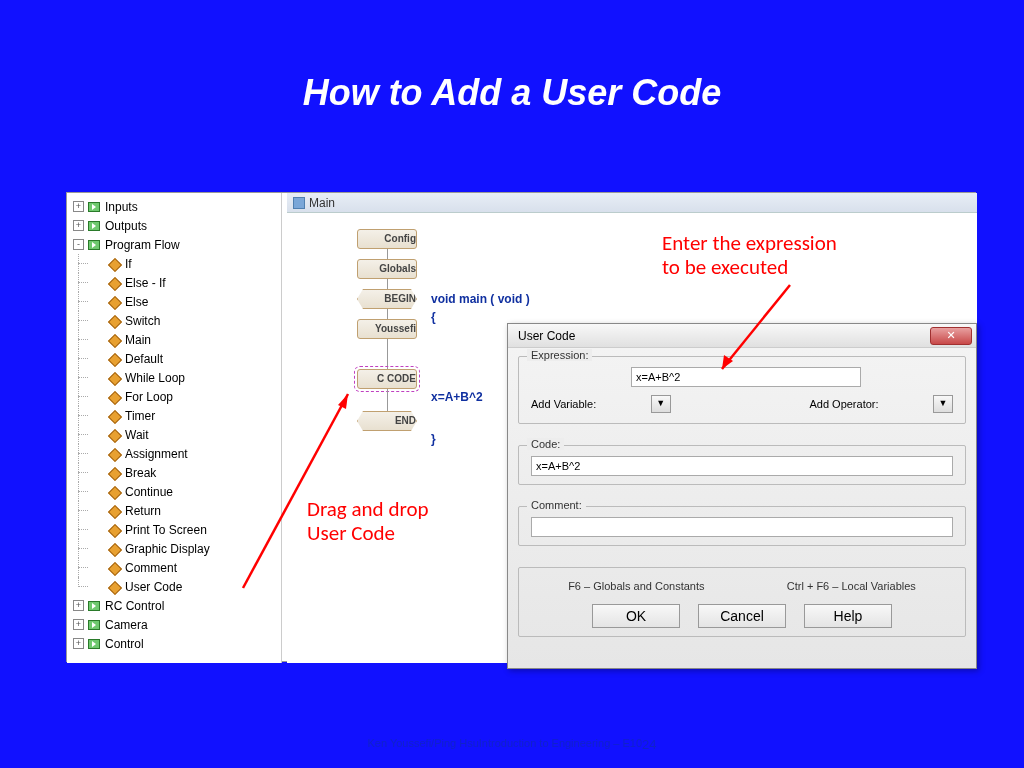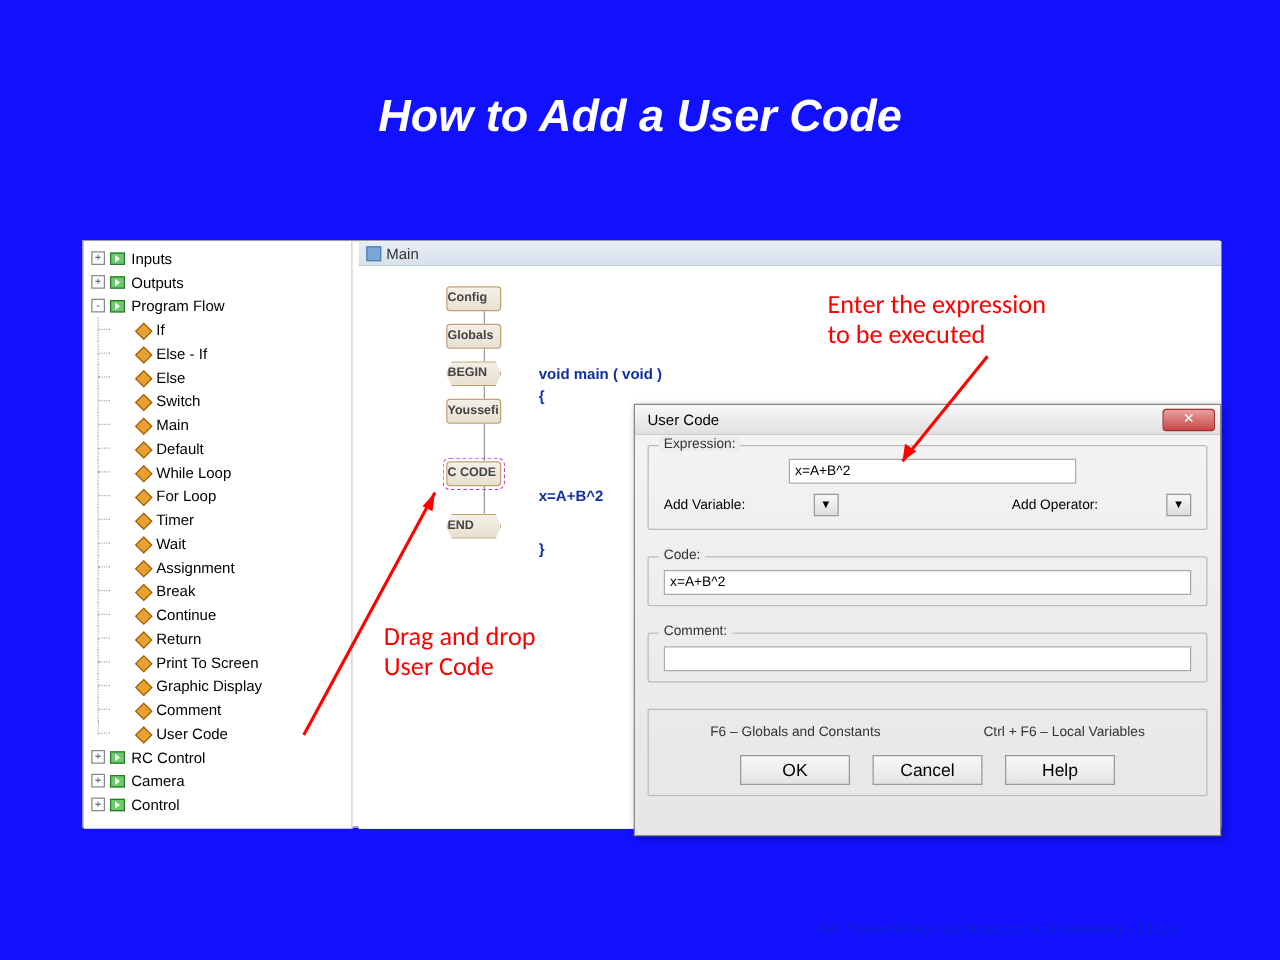--- a/index.html
+++ b/index.html
@@ -23,21 +23,21 @@
 .conn::before { content: ""; position: absolute; left: 5px; top: 0; width: 1px; height: 100%; border-left: 1px dotted #aaa; }
 .conn::after { content: ""; position: absolute; left: 5px; top: 9px; width: 10px; height: 1px; border-top: 1px dotted #aaa; }
 .conn.last::before { height: 10px; }
 
 
 .main-panel { position: absolute; left: 220px; top: 0; width: 690px; height: 470px; background: #fff; }
 .main-titlebar { height: 20px; background: linear-gradient(#e8eef6, #d8e0ec); border-bottom: 1px solid #bcc; font-size: 12px; padding: 2px 6px; color: #333; display: flex; align-items: center; gap: 4px; }
 .title-icon { width: 12px; height: 12px; background: #7aa7d8; border: 1px solid #5080b0; }
 
 .flow-area { position: absolute; left: 0; top: 20px; right: 0; bottom: 0; background: #fff; }
-.flow-block { position: absolute; width: 44px; height: 20px; background: linear-gradient(#f4f0e8, #e8e0d0); border: 1px solid #c0a070; border-radius: 3px; font-size: 10px; font-weight: bold; text-align: left; line-height: 18px; color: #444; }
+.flow-block { position: absolute; width: 60px; height: 20px; background: linear-gradient(#f4f0e8, #e8e0d0); border: 1px solid #c0a070; border-radius: 3px; font-size: 10px; font-weight: bold; text-align: right; line-height: 18px; color: #444; }
 .flow-block.hex { border-radius: 2px; clip-path: polygon(10% 0, 90% 0, 100% 50%, 90% 100%, 10% 100%, 0 50%); }
 .flow-link { position: absolute; width: 1px; background: #999; }
 .selected-block { outline: 1px dashed #c040c0; outline-offset: 2px; }
 .code-text { position: absolute; font-size: 12px; font-weight: bold; color: #1030a0; font-family: Arial; margin-top: 19px; }
 
 
 .dialog { position: absolute; left: 440px; top: 130px; width: 470px; background: linear-gradient(#f4f4f4, #e6e6e6); border: 1px solid #888; box-shadow: 2px 2px 6px rgba(0,0,0,0.3); }
 .dialog-titlebar { height: 24px; background: linear-gradient(#f8f8f8, #e0e0e0); display: flex; align-items: center; justify-content: space-between; padding: 0 4px 0 10px; font-size: 12px; border-bottom: 1px solid #ccc; }
 .close-btn { width: 42px; height: 18px; background: linear-gradient(#e8a0a0, #c84848); border: 1px solid #a03030; border-radius: 3px; color: #fff; text-align: center; font-size: 11px; line-height: 15px; cursor: pointer; }
 .dialog-body { padding: 8px 10px 10px 10px; }
@@ -49,21 +49,21 @@
 .hints { font-size: 11px; text-align: center; padding: 8px 0 4px; color: #333; display: flex; justify-content: space-around; }
 .btn-row { display: flex; justify-content: center; gap: 18px; padding: 8px 0 4px; }
 .dlg-btn { width: 88px; height: 24px; border: 1px solid #999; background: linear-gradient(#f8f8f8, #e4e4e4); font-size: 14px; cursor: pointer; }
 
 
 .annot { position: absolute; color: #ff0000; font-size: 21px; font-family: Calibri, sans-serif; line-height: 1.15; }
 .arrow { position: absolute; }
 .arrow-line { stroke: #ff0000; stroke-width: 2.5; fill: none; }
 .arrow-head { fill: #ff0000; }
 
-.footer { position: absolute; bottom: 16px; left: 0; width: 100%; display: flex; justify-content: flex-end; padding: 0 80px; color: #1030a0; font-size: 11px; opacity: 0.55; }
+.footer { position: absolute; bottom: 16px; left: 0; width: 100%; display: flex; justify-content: center; padding: 0 80px; color: #1030a0; font-size: 11px; opacity: 0.55; }
 .footer .pg { font-size: 13px; }
 </style>
 </head>
 <body>
 
 <div class="slide-title">How to Add a User Code</div>
 
 <div class="app-window">
 
   <div class="tree-panel">

